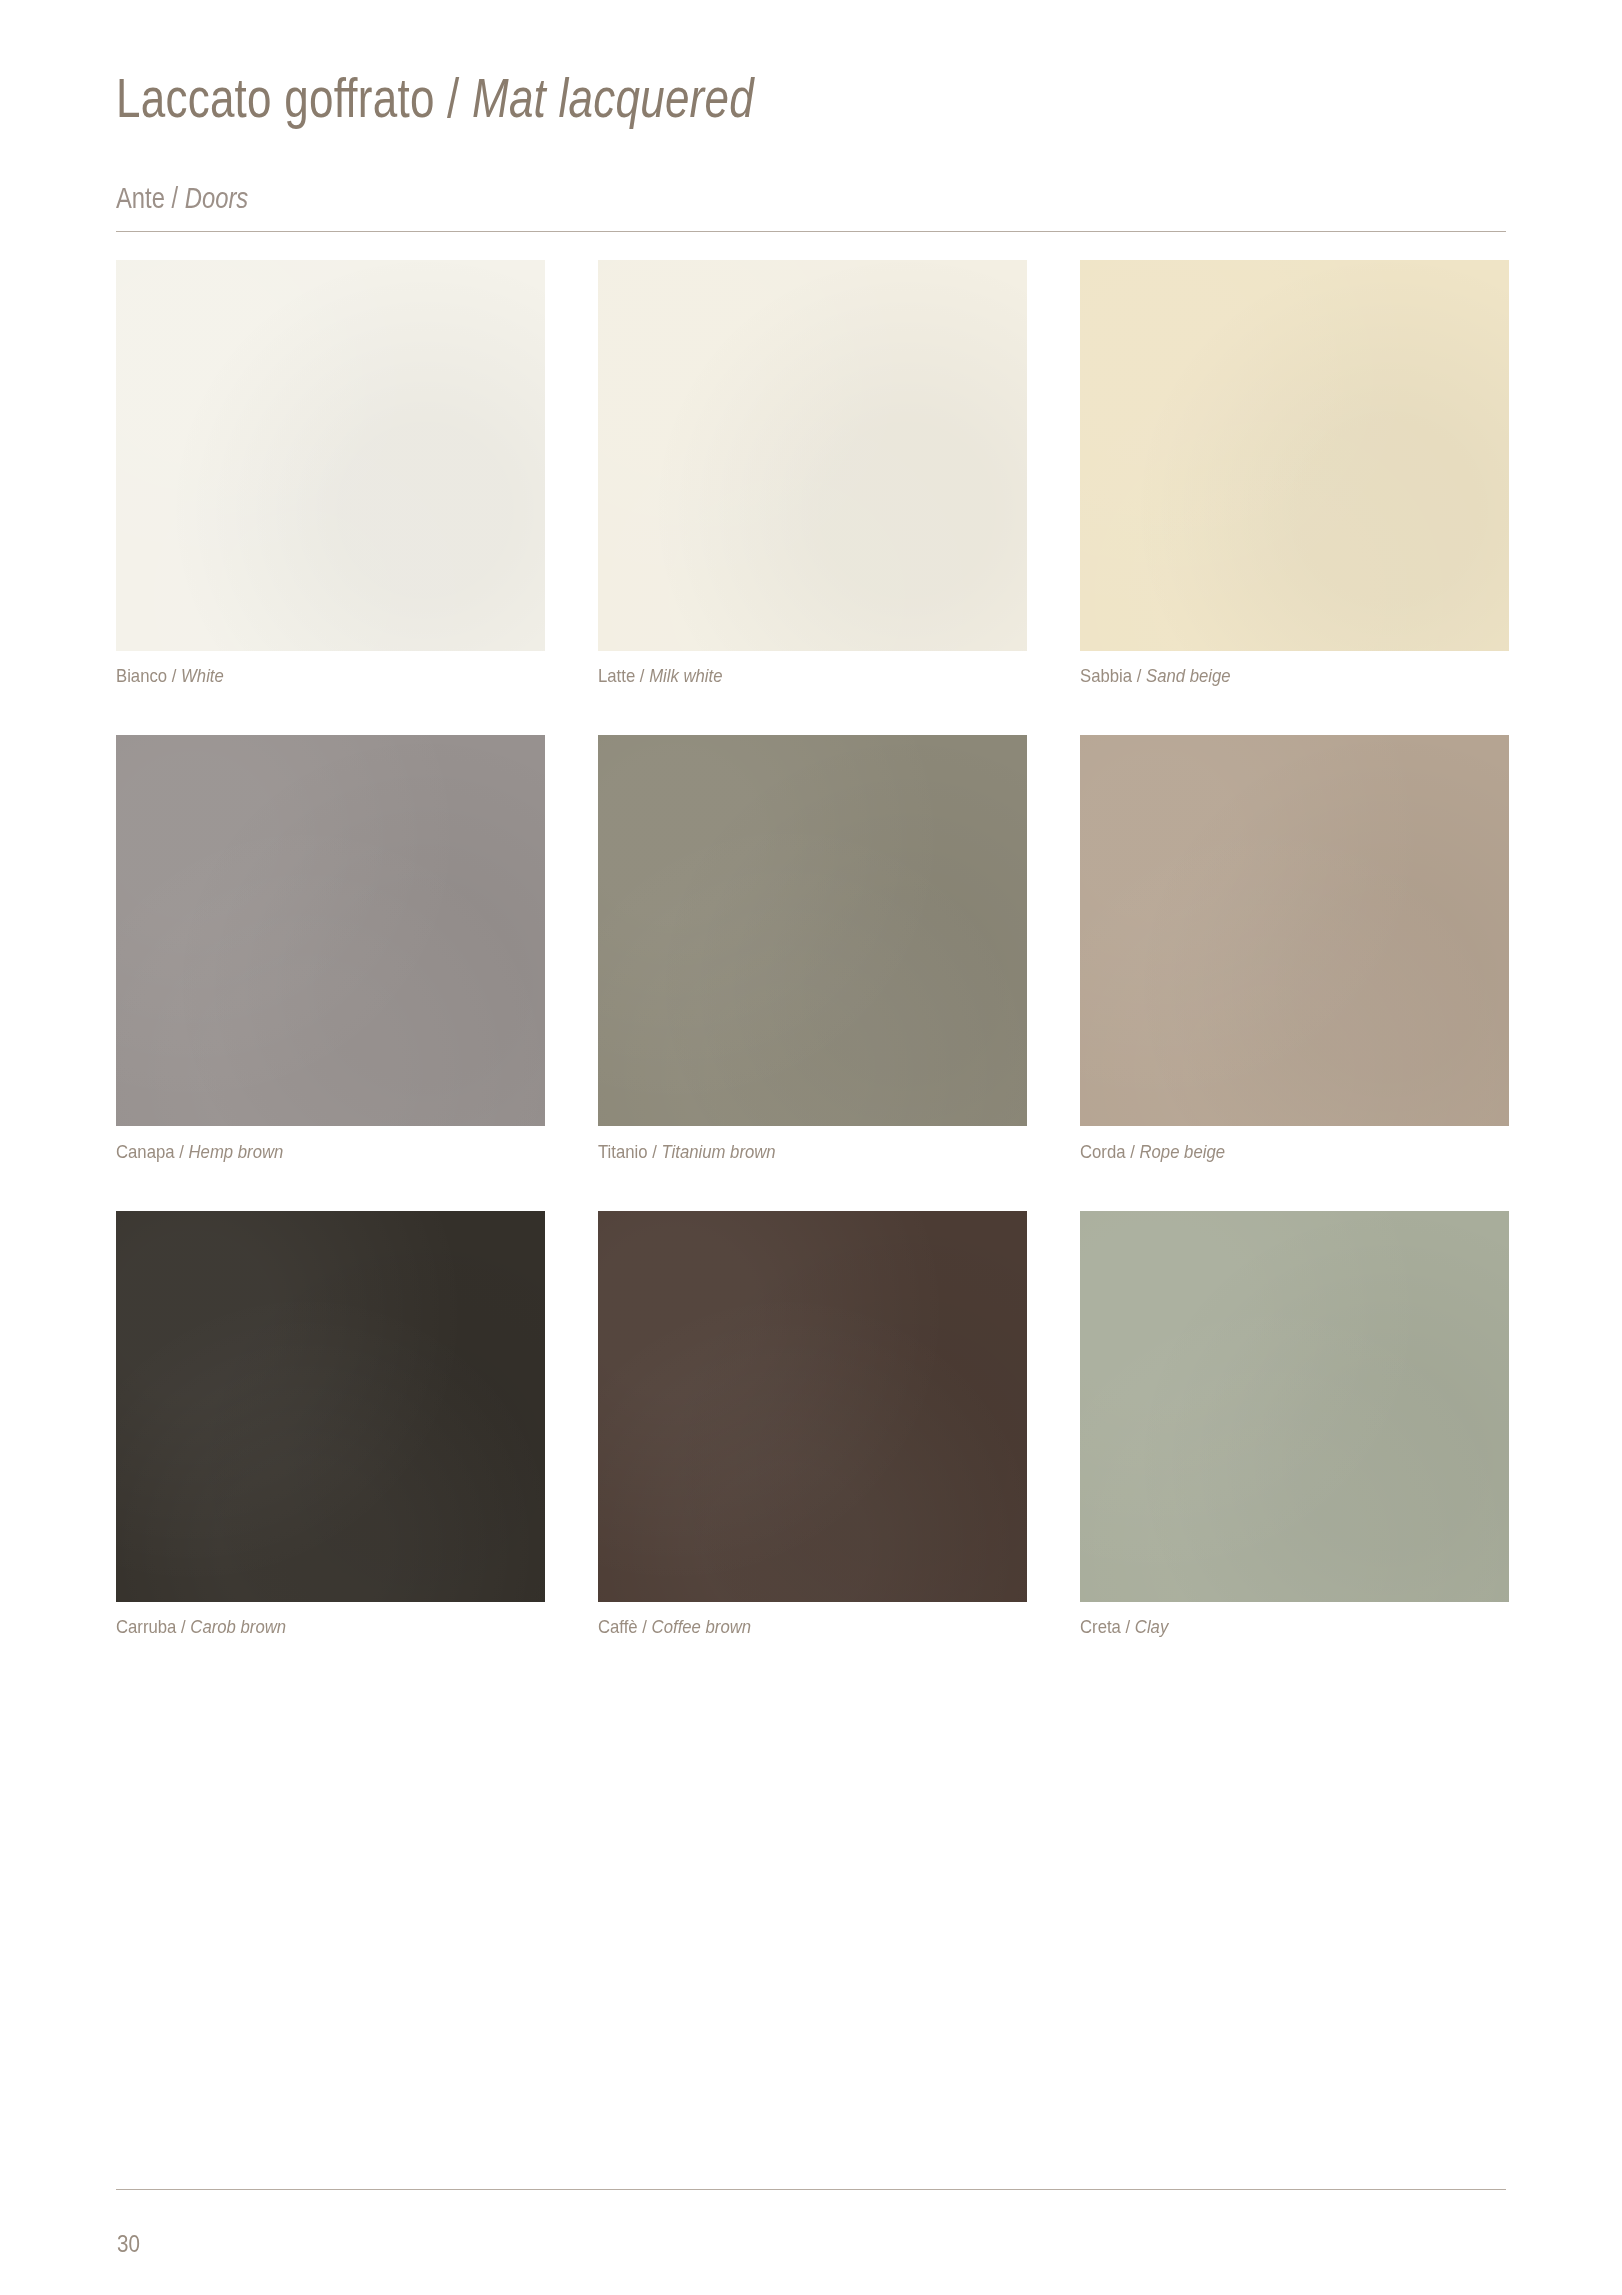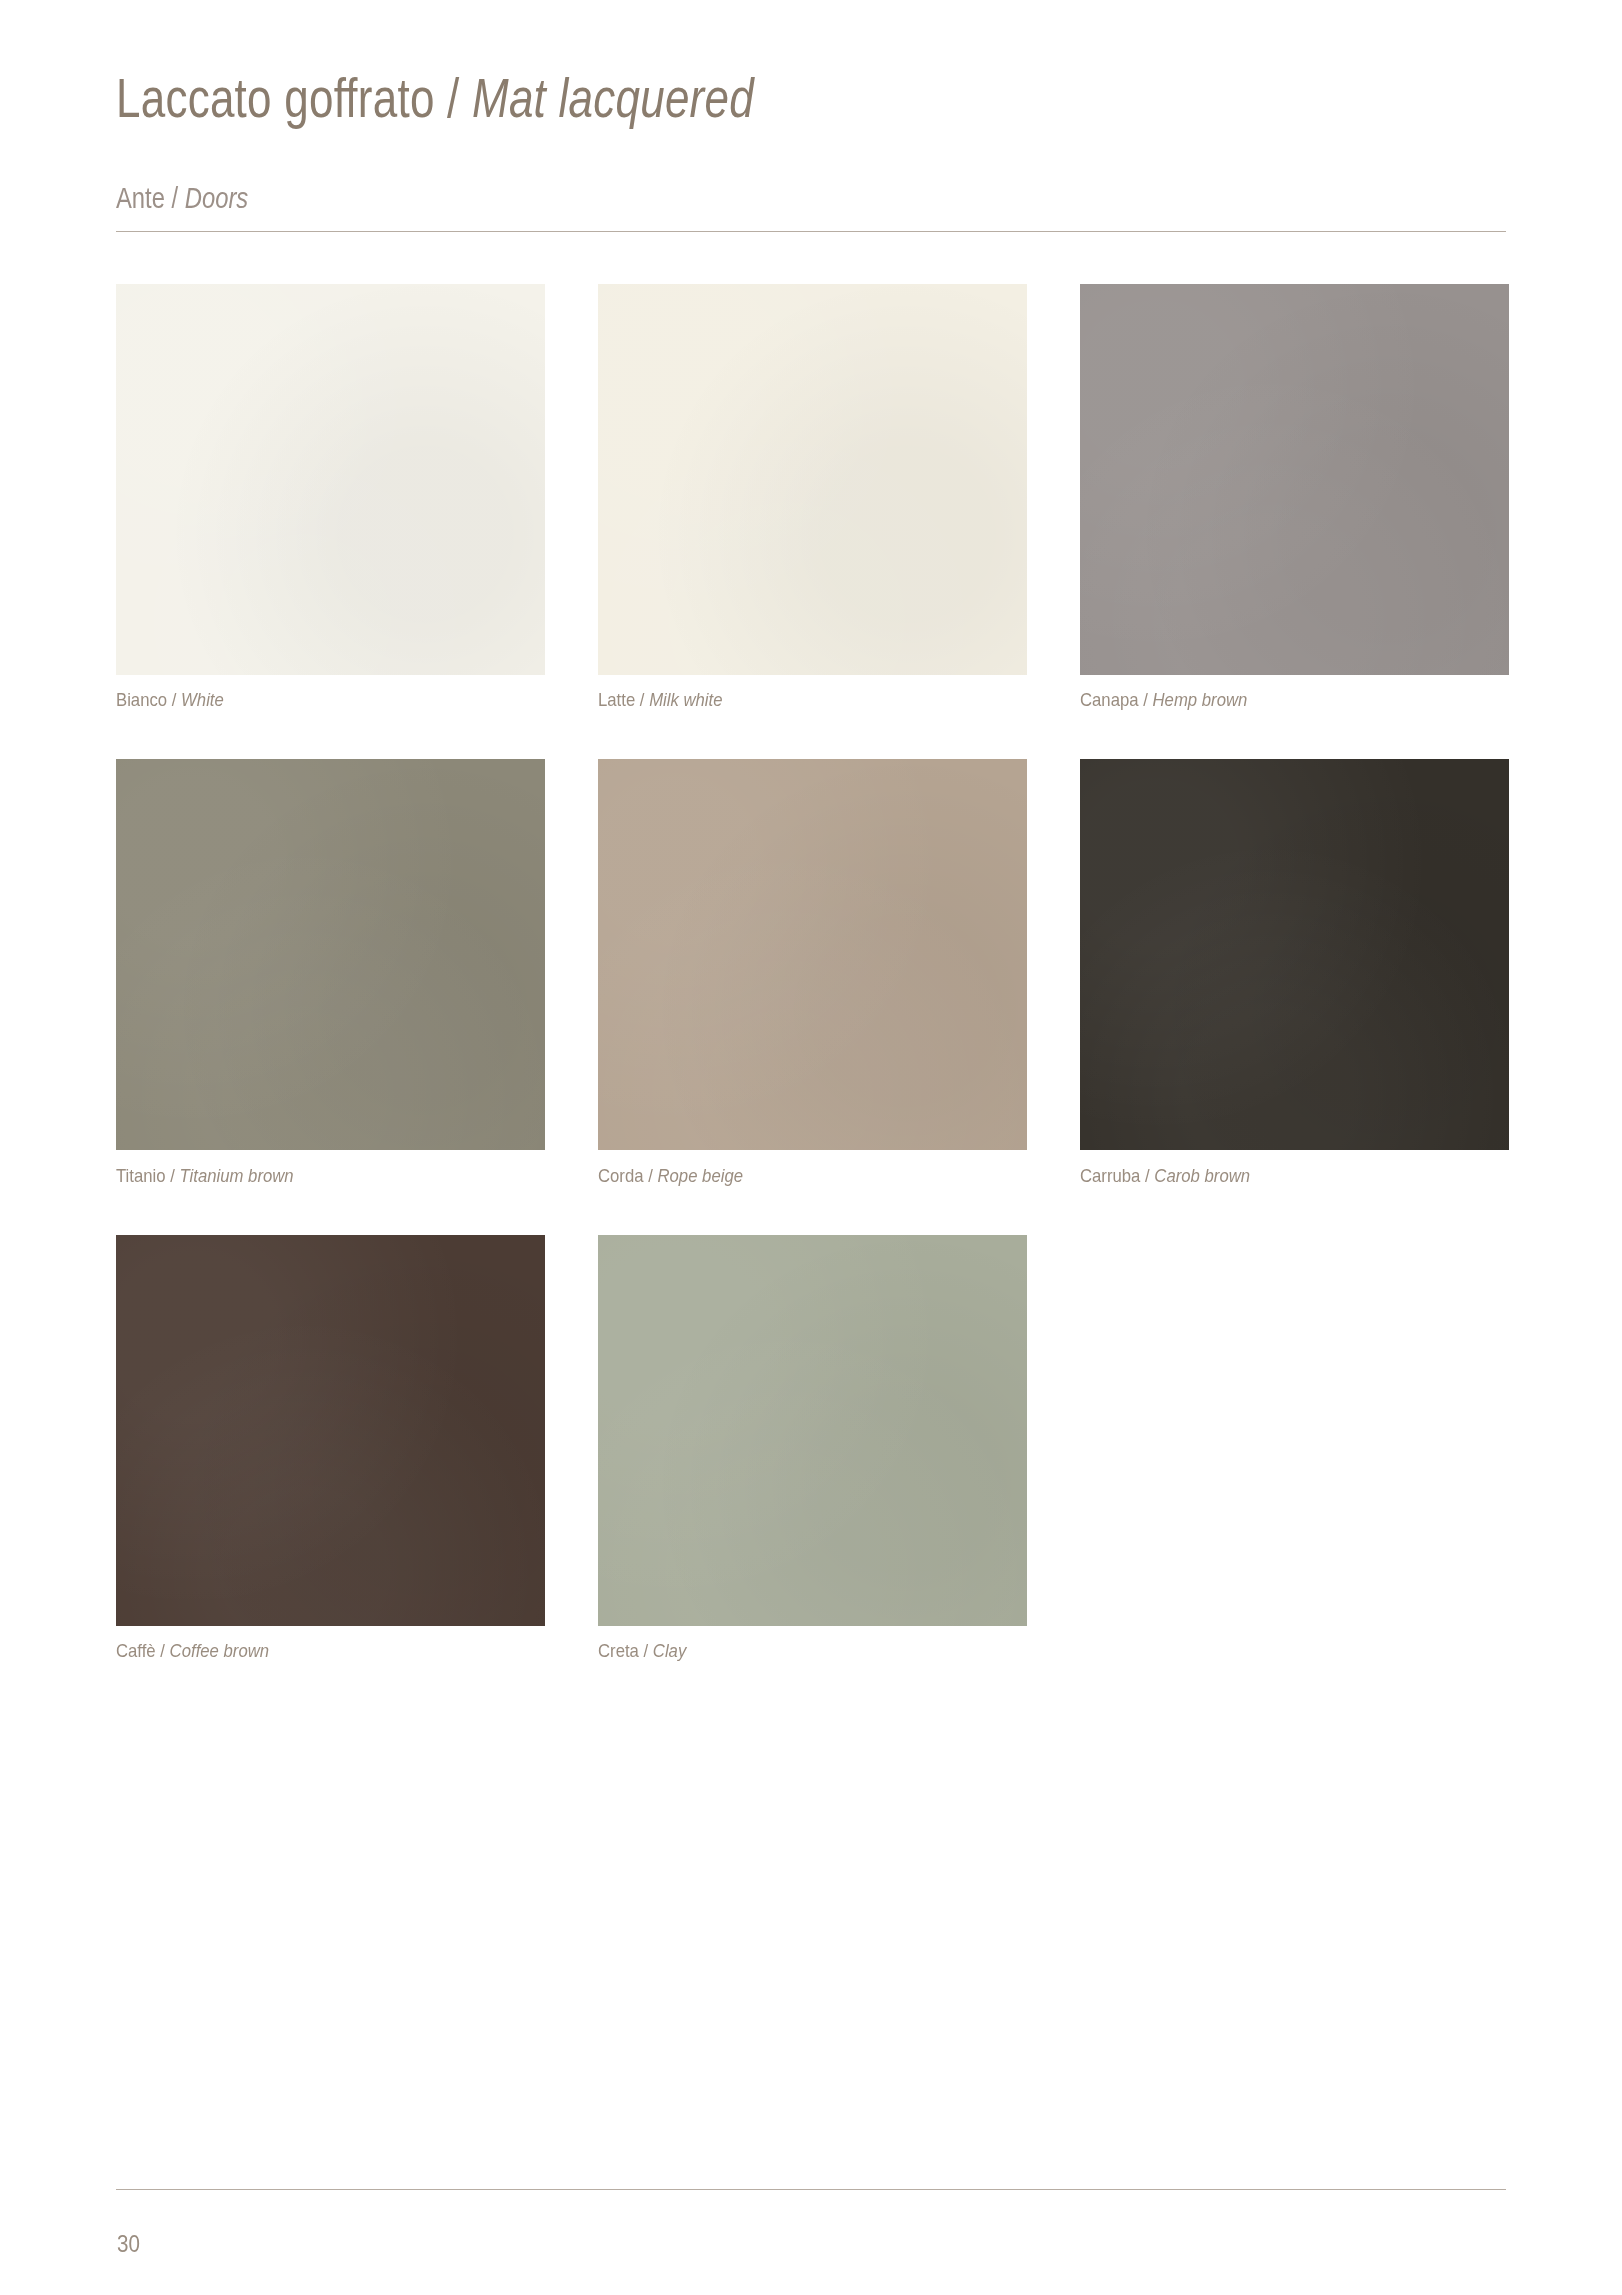--- a/index.html
+++ b/index.html
@@ -76,21 +76,21 @@
     top: 2189px;
     width: 1390px;
     height: 0.6px;
     background: #b7ada3;
   }
 
   
   .grid {
     position: absolute;
     left: 116px;
-    top: 284px;
+    top: 260px;
     width: 1394px;
     display: grid;
     grid-template-columns: repeat(3, 429px);
     column-gap: 53px;
     row-gap: 48px;
   }
   .swatch-cell {
     width: 429px;
   }
   .swatch-chip {
@@ -155,20 +155,24 @@
       <div class="swatch-chip" style="background-color: rgb(244, 242, 234);"></div>
       <div class="swatch-caption"><span>Bianco</span><span> / </span><span class="it">White</span></div>
     </div>
 
     <div class="swatch-cell">
       <div class="swatch-chip" style="background-color: rgb(243, 239, 227);"></div>
       <div class="swatch-caption"><span>Latte</span><span> / </span><span class="it">Milk white</span></div>
     </div>
 
 
+    <div class="swatch-cell">
+      <div class="swatch-chip" style="background-color: rgb(239, 228, 198);"></div>
+      <div class="swatch-caption"><span>Sabbia</span><span> / </span><span class="it">Sand beige</span></div>
+    </div>
 
     <div class="swatch-cell">
       <div class="swatch-chip" style="background-color: rgb(151, 145, 143);"></div>
       <div class="swatch-caption"><span>Canapa</span><span> / </span><span class="it">Hemp brown</span></div>
     </div>
 
     <div class="swatch-cell">
       <div class="swatch-chip" style="background-color: rgb(140, 136, 120);"></div>
       <div class="swatch-caption"><span>Titanio</span><span> / </span><span class="it">Titanium brown</span></div>
     </div>

